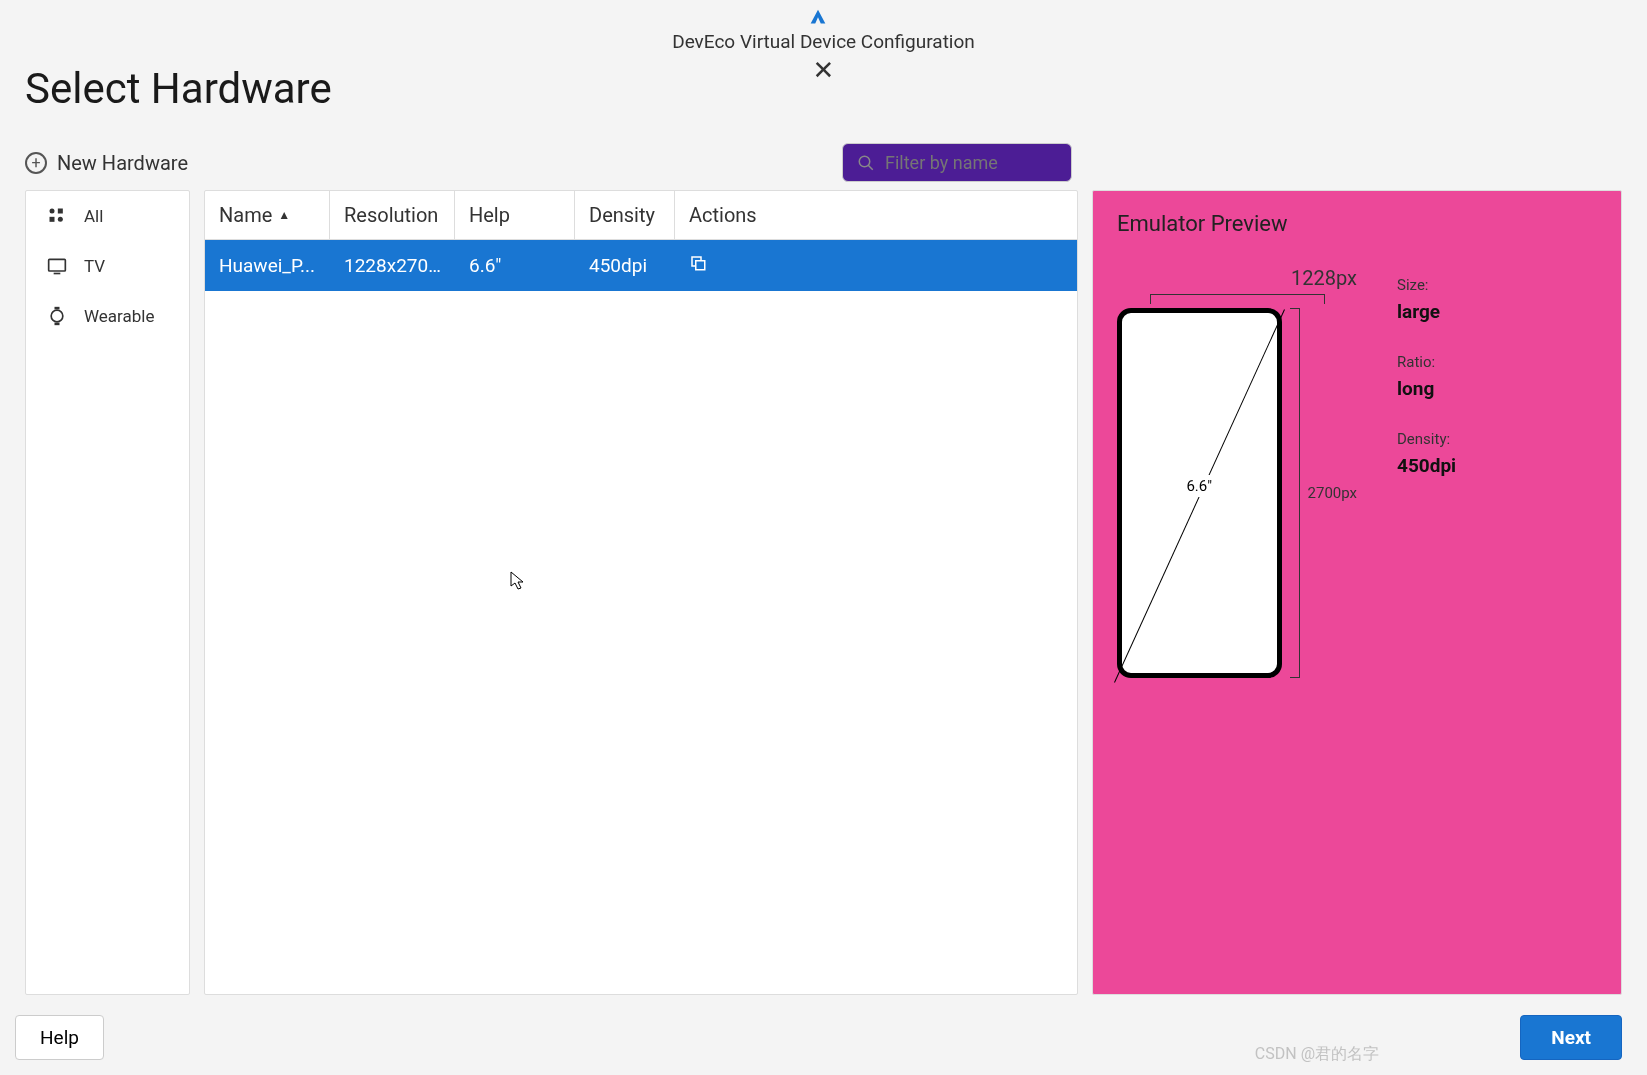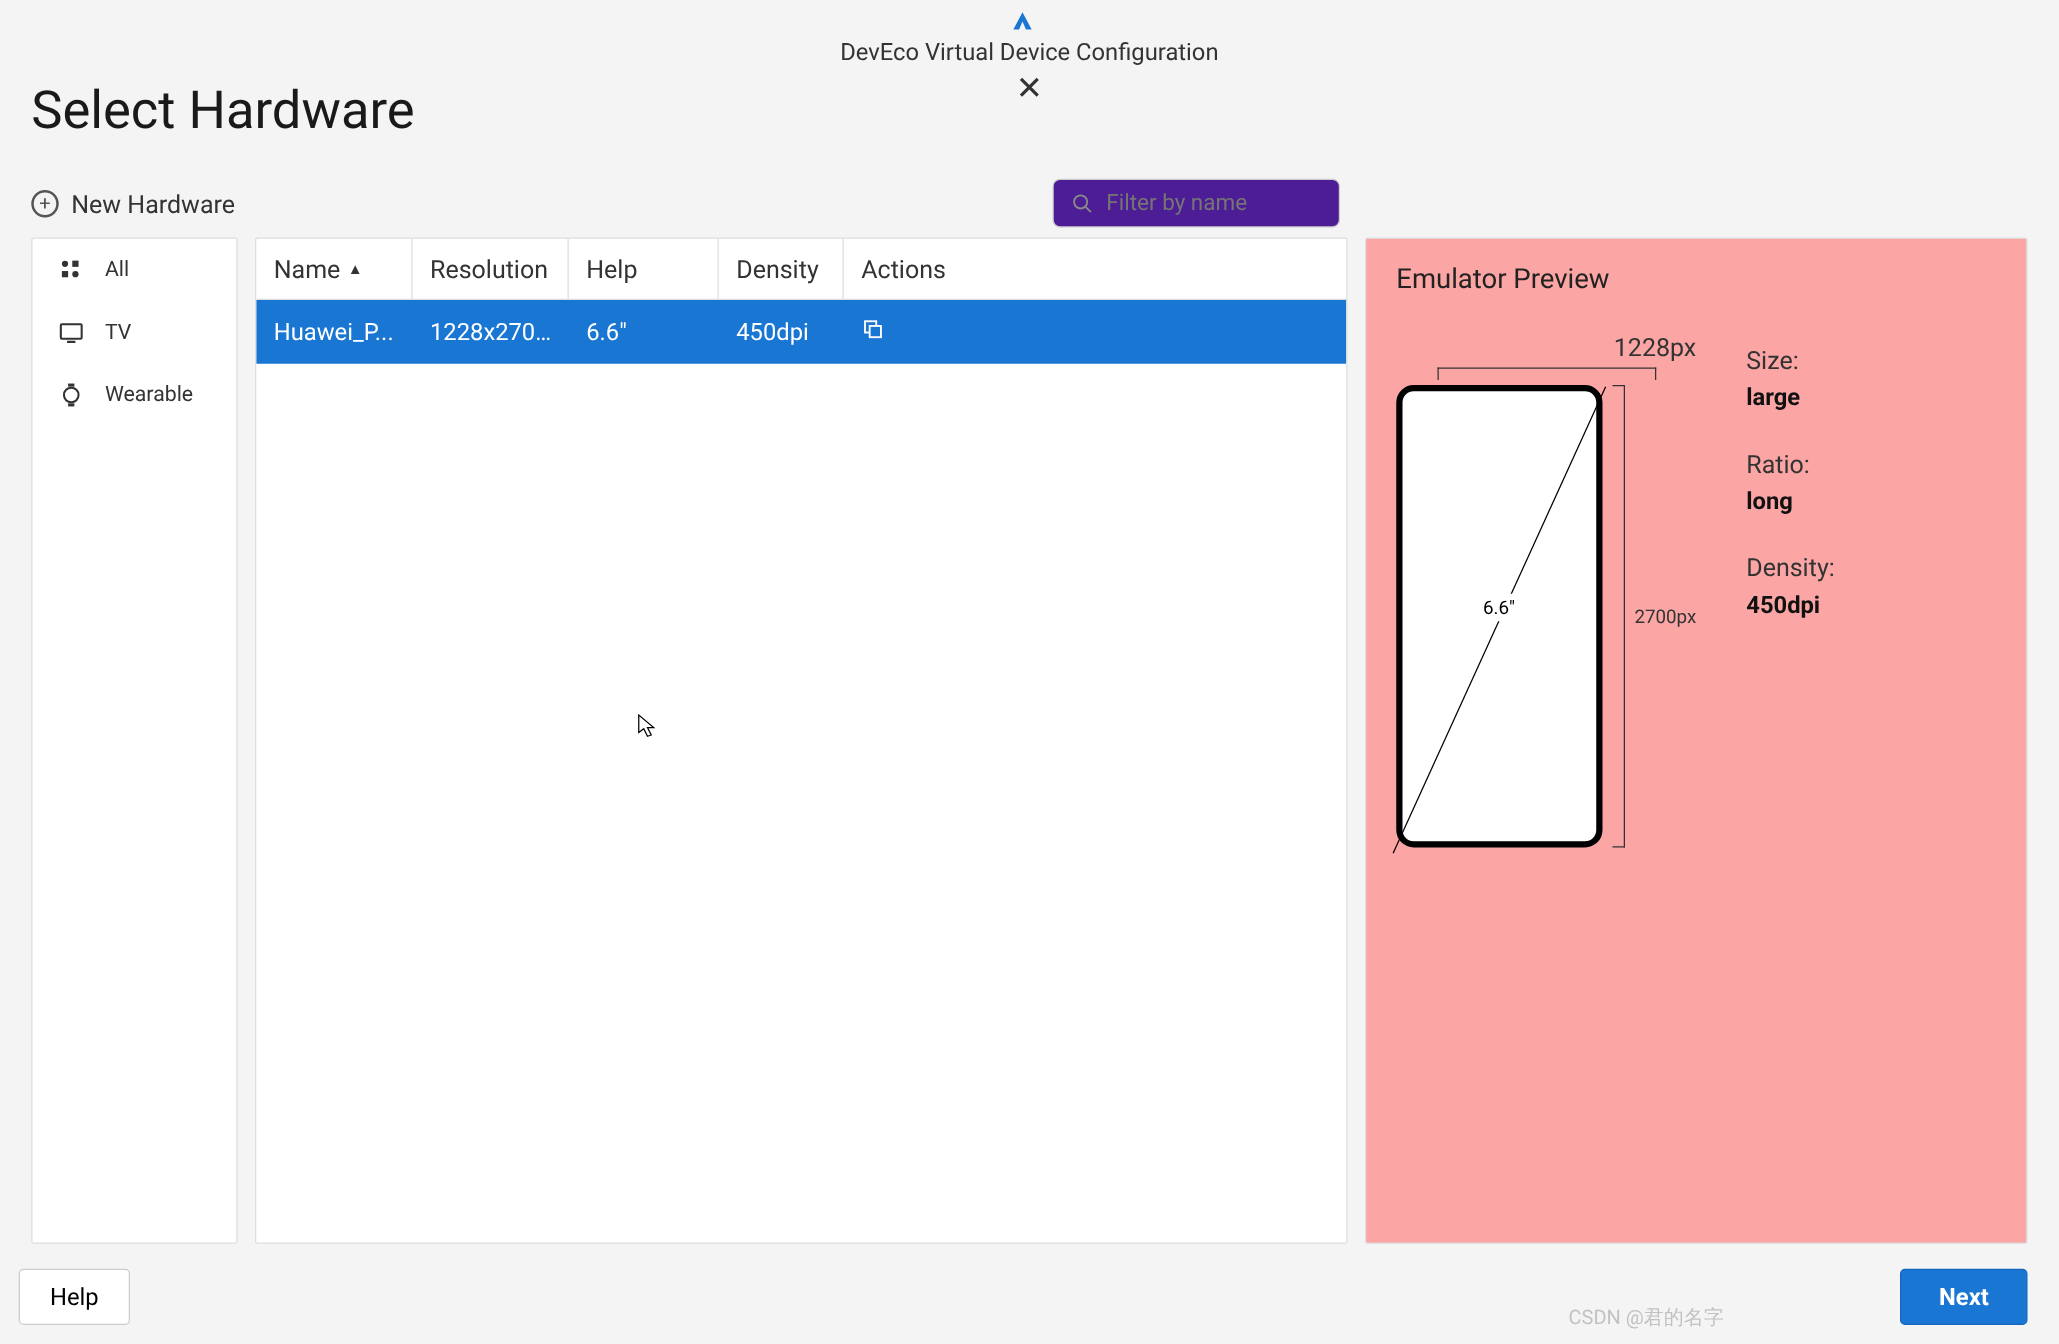--- a/index.html
+++ b/index.html
@@ -187,21 +187,21 @@
     .sort-arrow {
       font-size: 12px;
     }
     .copy-icon {
       width: 18px;
       height: 18px;
       display: inline-block;
     }
     .preview-panel {
       width: 530px;
-      background: #fca5a5;
+      background: #ec4899;
       border: 1px solid #ddd;
       border-radius: 2px;
       padding: 20px 24px;
     }
     .preview-title {
       font-size: 22px;
       color: #222;
       margin-bottom: 30px;
     }
     .preview-body {
@@ -274,21 +274,21 @@
       font-size: 15px;
       color: #333;
     }
     .preview-props {
       display: flex;
       flex-direction: column;
       gap: 30px;
       padding-top: 10px;
     }
     .prop-label {
-      font-size: 20px;
+      font-size: 15px;
       color: #333;
       margin-bottom: 6px;
     }
     .prop-value {
       font-size: 19px;
       font-weight: bold;
       color: #111;
     }
     .footer {
       display: flex;

